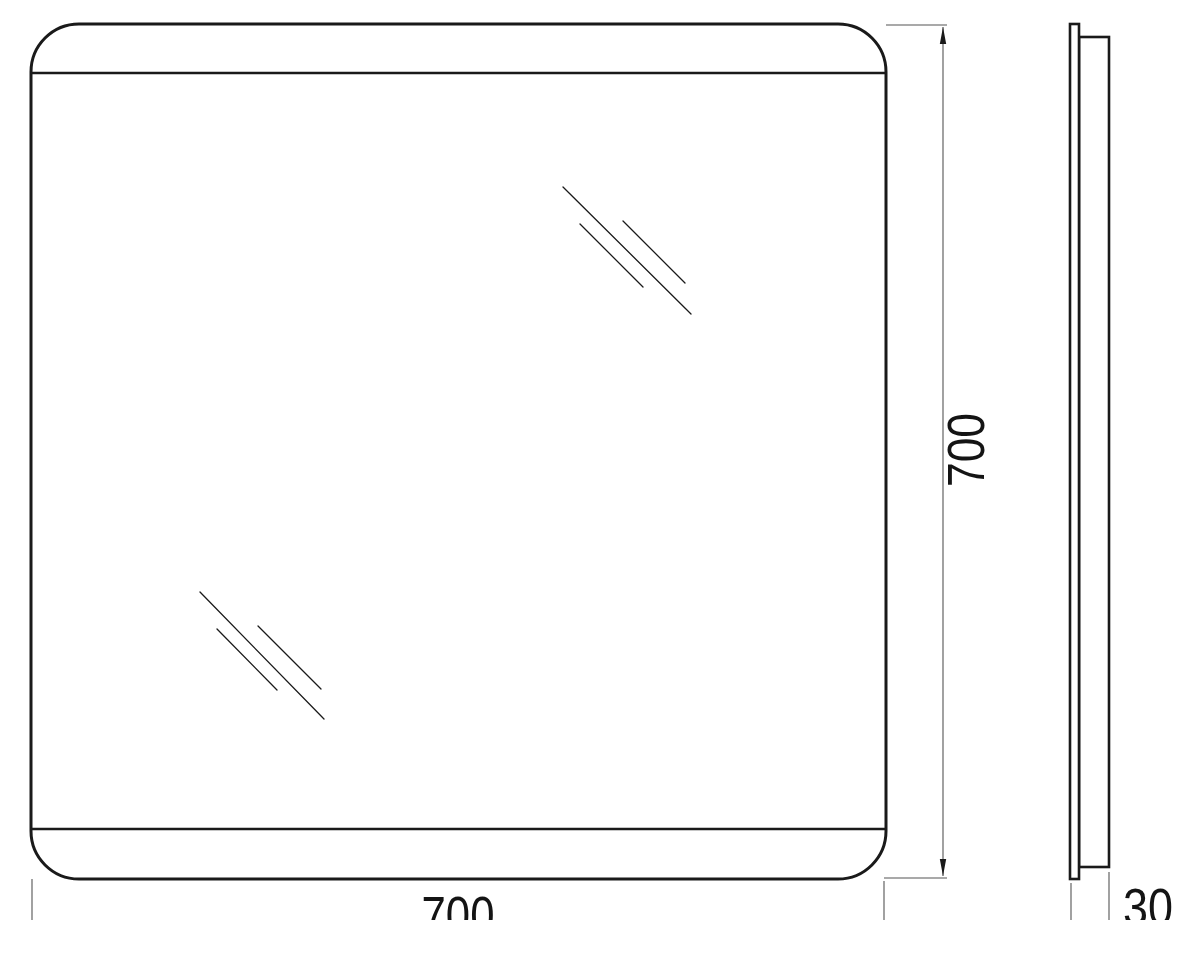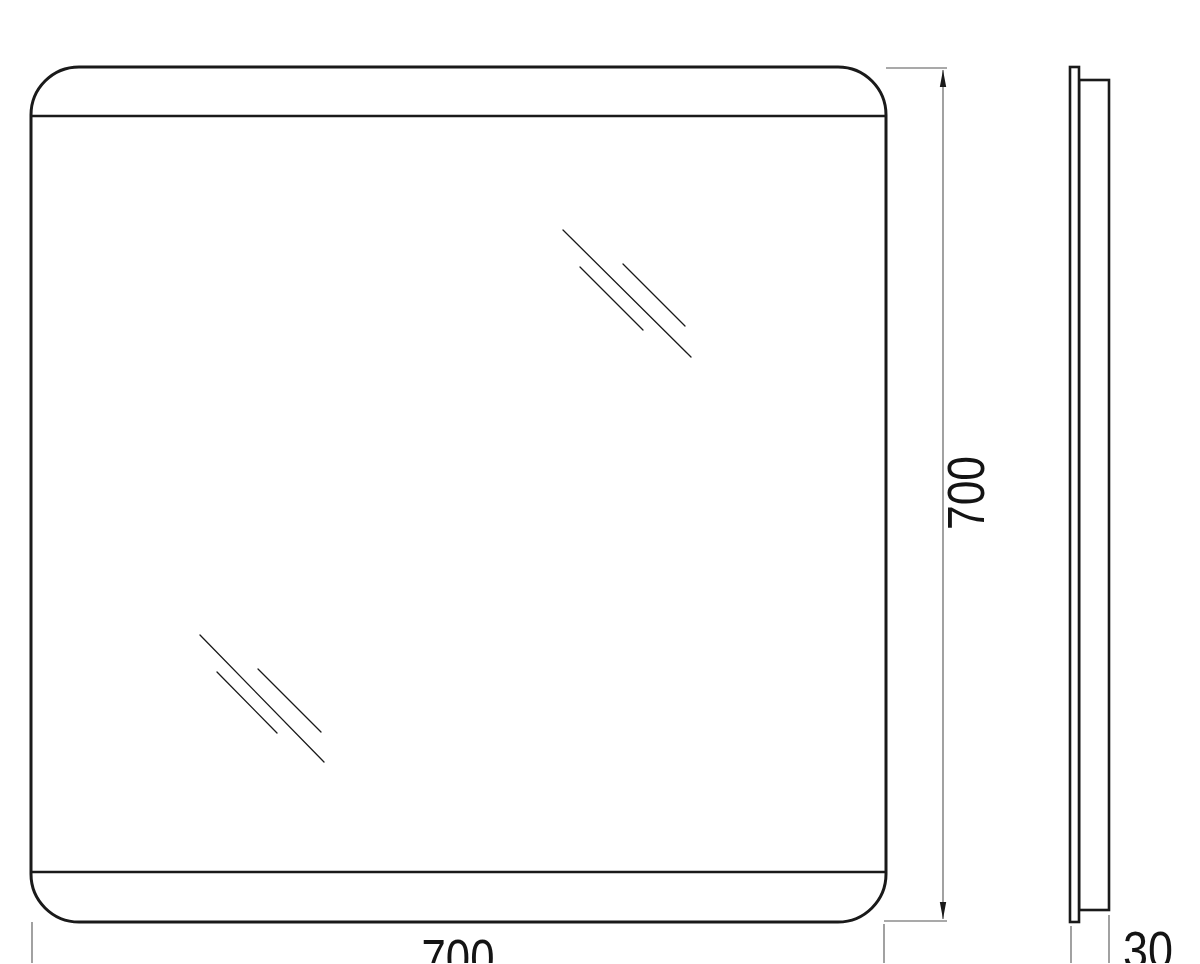--- a/index.html
+++ b/index.html
@@ -6,21 +6,20 @@
     margin: 0;
     padding: 0;
     background: #ffffff;
   }
   .canvas {
     position: relative;
     width: 1200px;
     height: 920px;
     background: #ffffff;
     overflow: hidden;
-    margin-top: 43px;
   }
   svg { display: block; }
   .dim-label {
     font-family: "Liberation Sans", sans-serif;
     font-size: 51px;
     fill: #141414;
   }
 </style>
 </head>
 <body>

